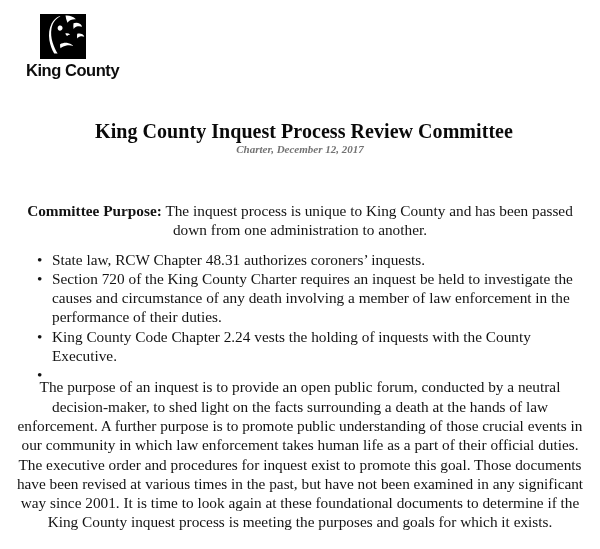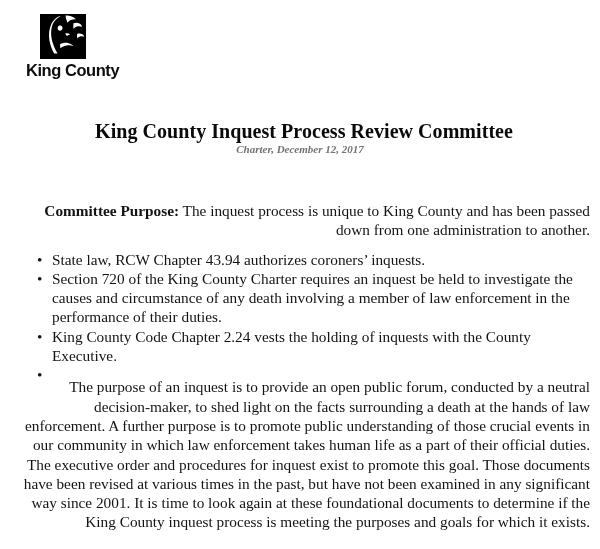--- a/index.html
+++ b/index.html
@@ -89,21 +89,21 @@
     position: absolute;
     left: 10px;
     top: 201px;
     width: 580px;
   }
   .para {
     margin: 0;
     font-size: 15.3px;
     line-height: 19.3px;
     color: #131313;
-    text-align: right;
+    text-align: center;
   }
   .para .lead-label {
     font-weight: bold;
   }
 
   .bullet-list {
     list-style: none;
     margin: 10px 0 0 0;
     padding: 0;
   }
@@ -152,21 +152,21 @@
   </div>
 
   <h1 class="doc-title">King County Inquest Process Review Committee</h1>
   <h2 class="doc-subtitle">Charter, December 12, 2017</h2>
 
   <div class="body-area">
 
     <p class="para"><span class="lead-label">Committee Purpose:</span><span> The inquest process is unique to King County and has been passed down from one administration to another.</span></p>
 
     <ul class="bullet-list">
-      <li><span class="dot">•</span><span>State law, RCW Chapter 43.94 authorizes coroners’ inquests.</span></li>
+      <li><span class="dot">•</span><span>State law, RCW Chapter 48.31 authorizes coroners’ inquests.</span></li>
       <li><span class="dot">•</span><span>Section 720 of the King County Charter requires an inquest be held to investigate the causes and circumstance of any death involving a member of law enforcement in the performance of their duties.</span></li>
       <li><span class="dot">•</span><span>King County Code Chapter 2.24 vests the holding of inquests with the County Executive.</span></li>
       <li><span class="dot">•</span></li>
     </ul>
 
     <p class="para closing-para">The purpose of an inquest is to provide an open public forum, conducted by a neutral decision-maker, to shed light on the facts surrounding a death at the hands of law enforcement. A further purpose is to promote public understanding of those crucial events in our community in which law enforcement takes human life as a part of their official duties.  The executive order and procedures for inquest exist to promote this goal.  Those documents have been revised at various times in the past, but have not been examined in any significant way since 2001.  It is time to look again at these foundational documents to determine if the King County inquest process is meeting the purposes and goals for which it exists.</p>
 
   </div>
 </div>
 

